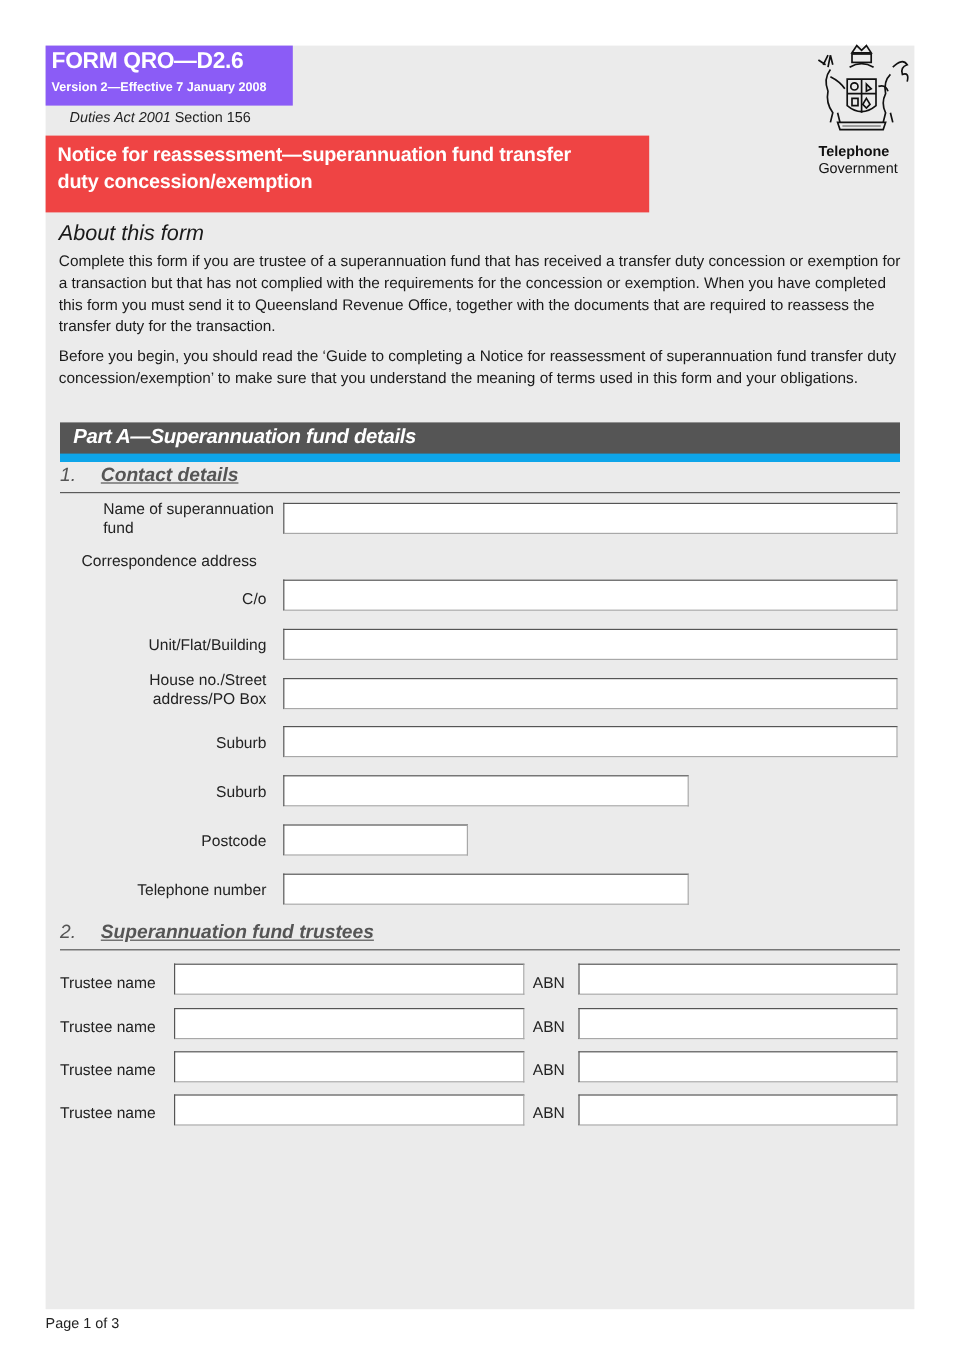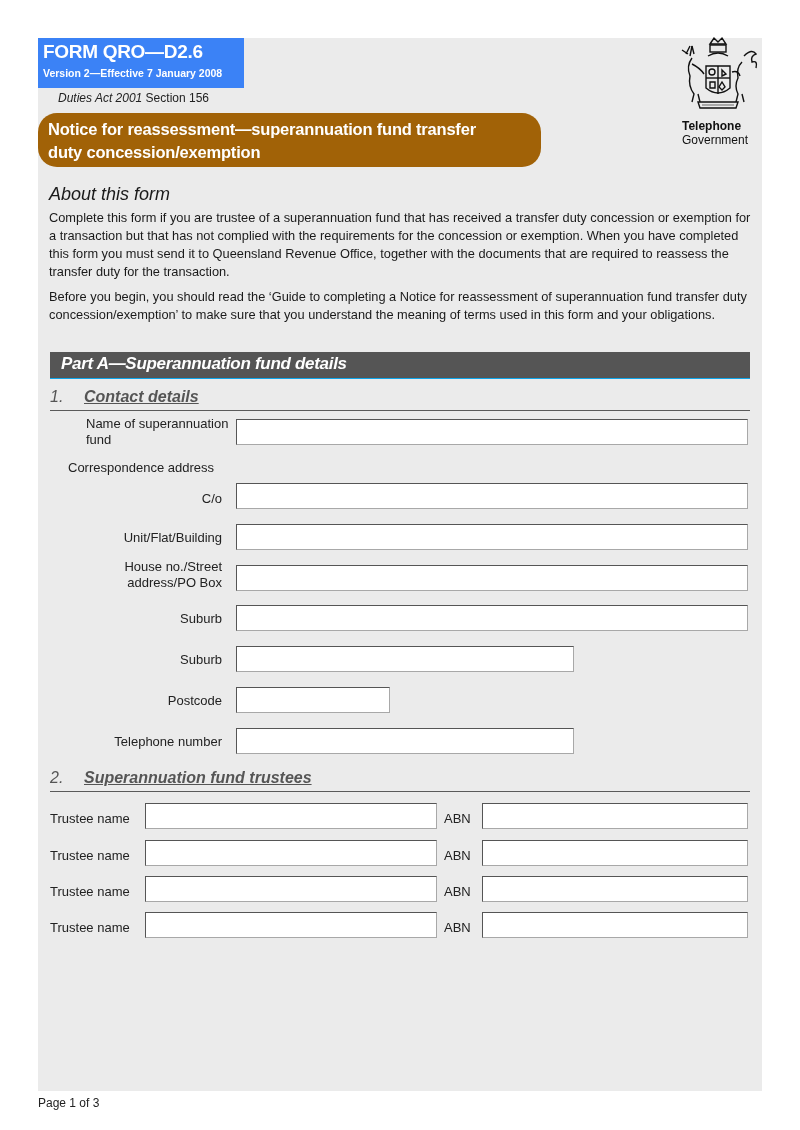--- a/index.html
+++ b/index.html
@@ -1,32 +1,32 @@
 <!DOCTYPE html>
 <html><head>
 <meta charset="utf-8">
 <style>
   html, body { margin: 0; padding: 0; background: #ffffff; }
   body { width: 800px; height: 1130px; position: relative; font-family: "Liberation Sans", sans-serif; color: #1a1a1a; overflow: hidden; }
   .panel { position: absolute; left: 38px; top: 38px; width: 724px; height: 1053px; background: #ebebeb; }
-  .form-id { position: absolute; left: 38px; top: 38px; width: 206px; height: 50px; background: #3b82f6; color: #fff; }
+  .form-id { position: absolute; left: 38px; top: 38px; width: 206px; height: 50px; background: #8b5cf6; color: #fff; }
   .form-id .code { position: absolute; left: 5px; top: 3px; font-size: 19px; font-weight: bold; letter-spacing: -0.3px; }
   .form-id .ver { position: absolute; left: 5px; top: 29px; font-size: 10.5px; font-weight: bold; }
   .act { position: absolute; left: 38px; top: 91px; font-size: 12px; color: #222; padding-left: 20px; }
   .act i { font-style: italic; }
-  .title-bar { position: absolute; left: 38px; top: 113px; width: 503px; height: 54px; background: #a16207; color: #fff; border-radius: 19px; }
+  .title-bar { position: absolute; left: 38px; top: 113px; width: 503px; height: 64px; background: #ef4444; color: #fff; }
   .title-bar .t { position: absolute; left: 10px; top: 5px; font-size: 16.5px; font-weight: bold; line-height: 23px; letter-spacing: -0.2px; }
   .crest { position: absolute; left: 672px; top: 36px; width: 92px; height: 80px; }
   .qld { position: absolute; left: 682px; top: 119px; font-size: 12px; font-weight: bold; color: #111; }
   .govt { position: absolute; left: 682px; top: 133px; font-size: 12px; color: #111; }
   .about-h { position: absolute; left: 49px; top: 184px; font-size: 18px; font-style: italic; color: #1a1a1a; }
   .para { position: absolute; left: 49px; width: 702px; font-size: 12.8px; line-height: 18px; color: #1a1a1a; }
   .p1 { top: 209px; }
   .p2 { top: 288px; }
-  .part-bar { position: absolute; left: 50px; top: 352px; width: 700px; height: 26px; background: #555555; border-bottom: 1px solid #0ea5e9; }
+  .part-bar { position: absolute; left: 50px; top: 352px; width: 700px; height: 26px; background: #555555; border-bottom: 7px solid #0ea5e9; }
   .part-bar span { position: absolute; left: 11px; top: 2px; font-size: 17px; font-weight: bold; font-style: italic; color: #fff; letter-spacing: -0.3px; }
   .sec-h { position: absolute; left: 50px; width: 700px; height: 22px; border-bottom: 1.5px solid #5a5a5a; }
   .sec-h .num { position: absolute; left: 0; top: 0; font-size: 16px; font-style: italic; color: #555; }
   .sec-h .lbl { position: absolute; left: 34px; top: 0; font-size: 16px; font-style: italic; font-weight: bold; color: #555; text-decoration: underline; }
   .s1 { top: 388px; }
   .s2 { top: 769px; }
   .lbl-r { position: absolute; font-size: 13px; color: #222; text-align: right; line-height: 16px; }
   .lbl-l { position: absolute; font-size: 13px; color: #222; line-height: 16px; }
   .box { position: absolute; background: #ffffff; border-top: 1.5px solid #555; border-left: 1.5px solid #555; border-right: 1.5px solid #a8a8a8; border-bottom: 1.5px solid #a8a8a8; height: 23px; box-sizing: border-box; padding: 0 4px; font-size: 12px; font-family: "Liberation Sans", sans-serif; outline: none; }
   .footer { position: absolute; left: 38px; top: 1096px; font-size: 12px; color: #222; }

